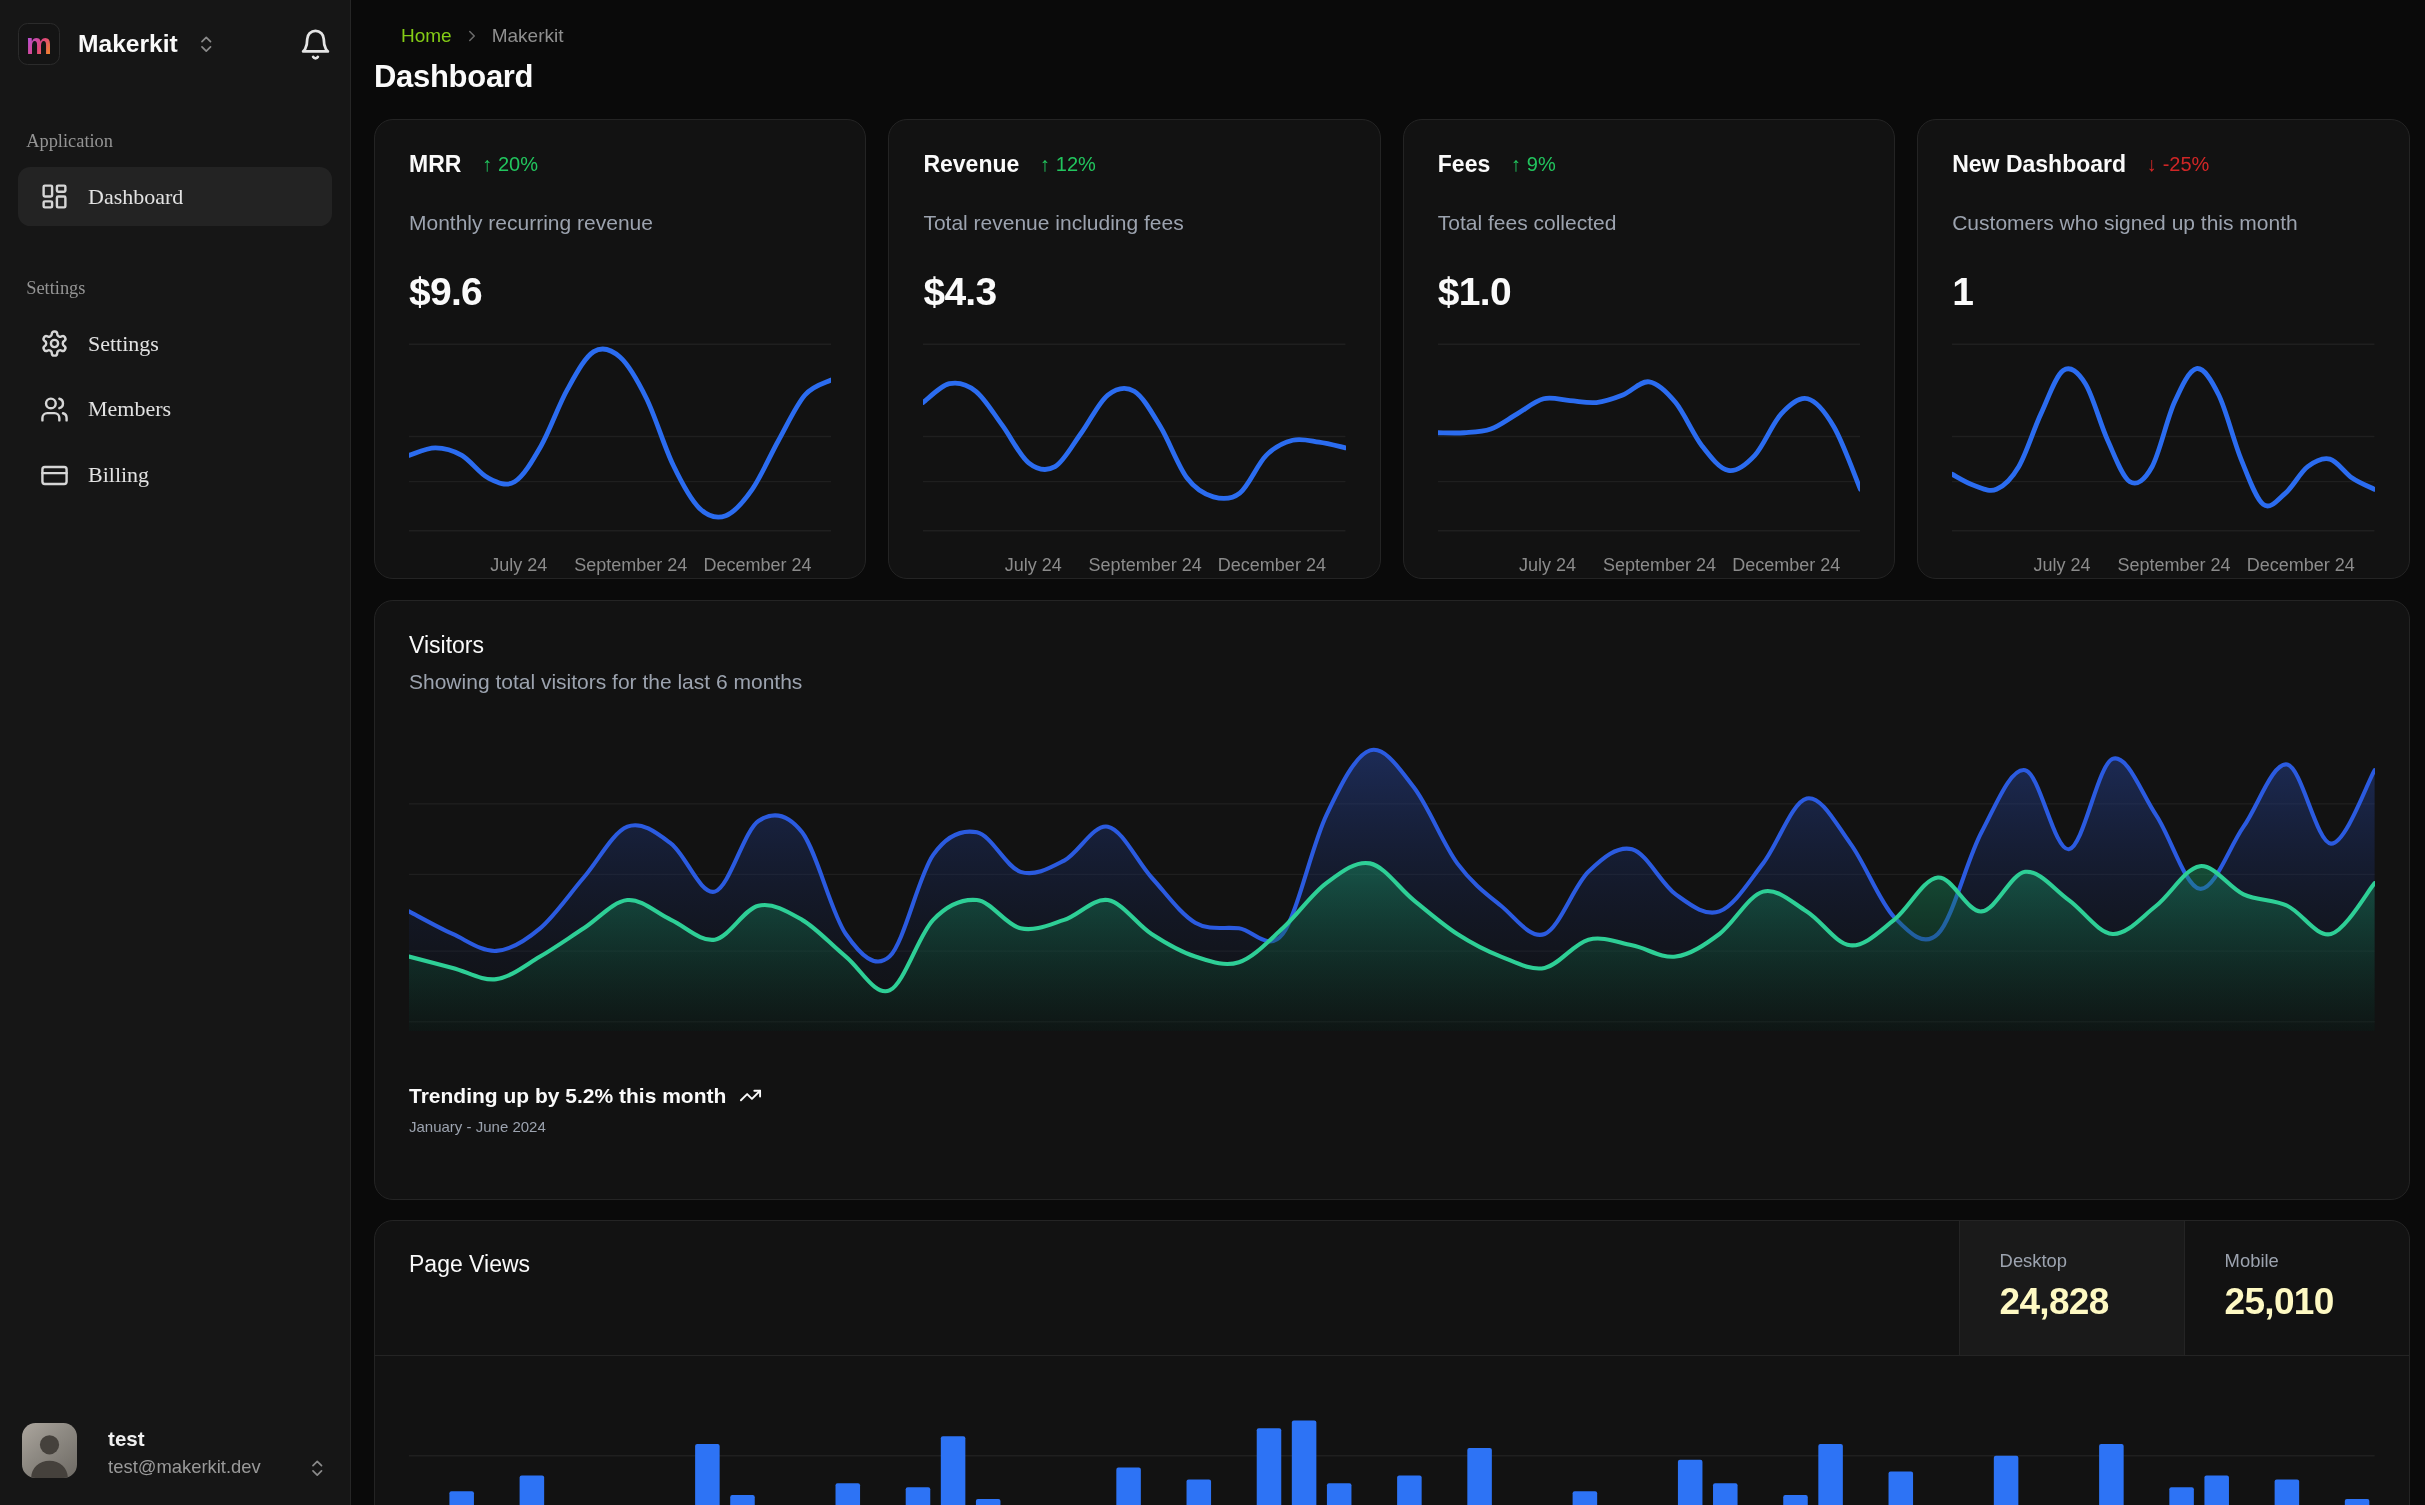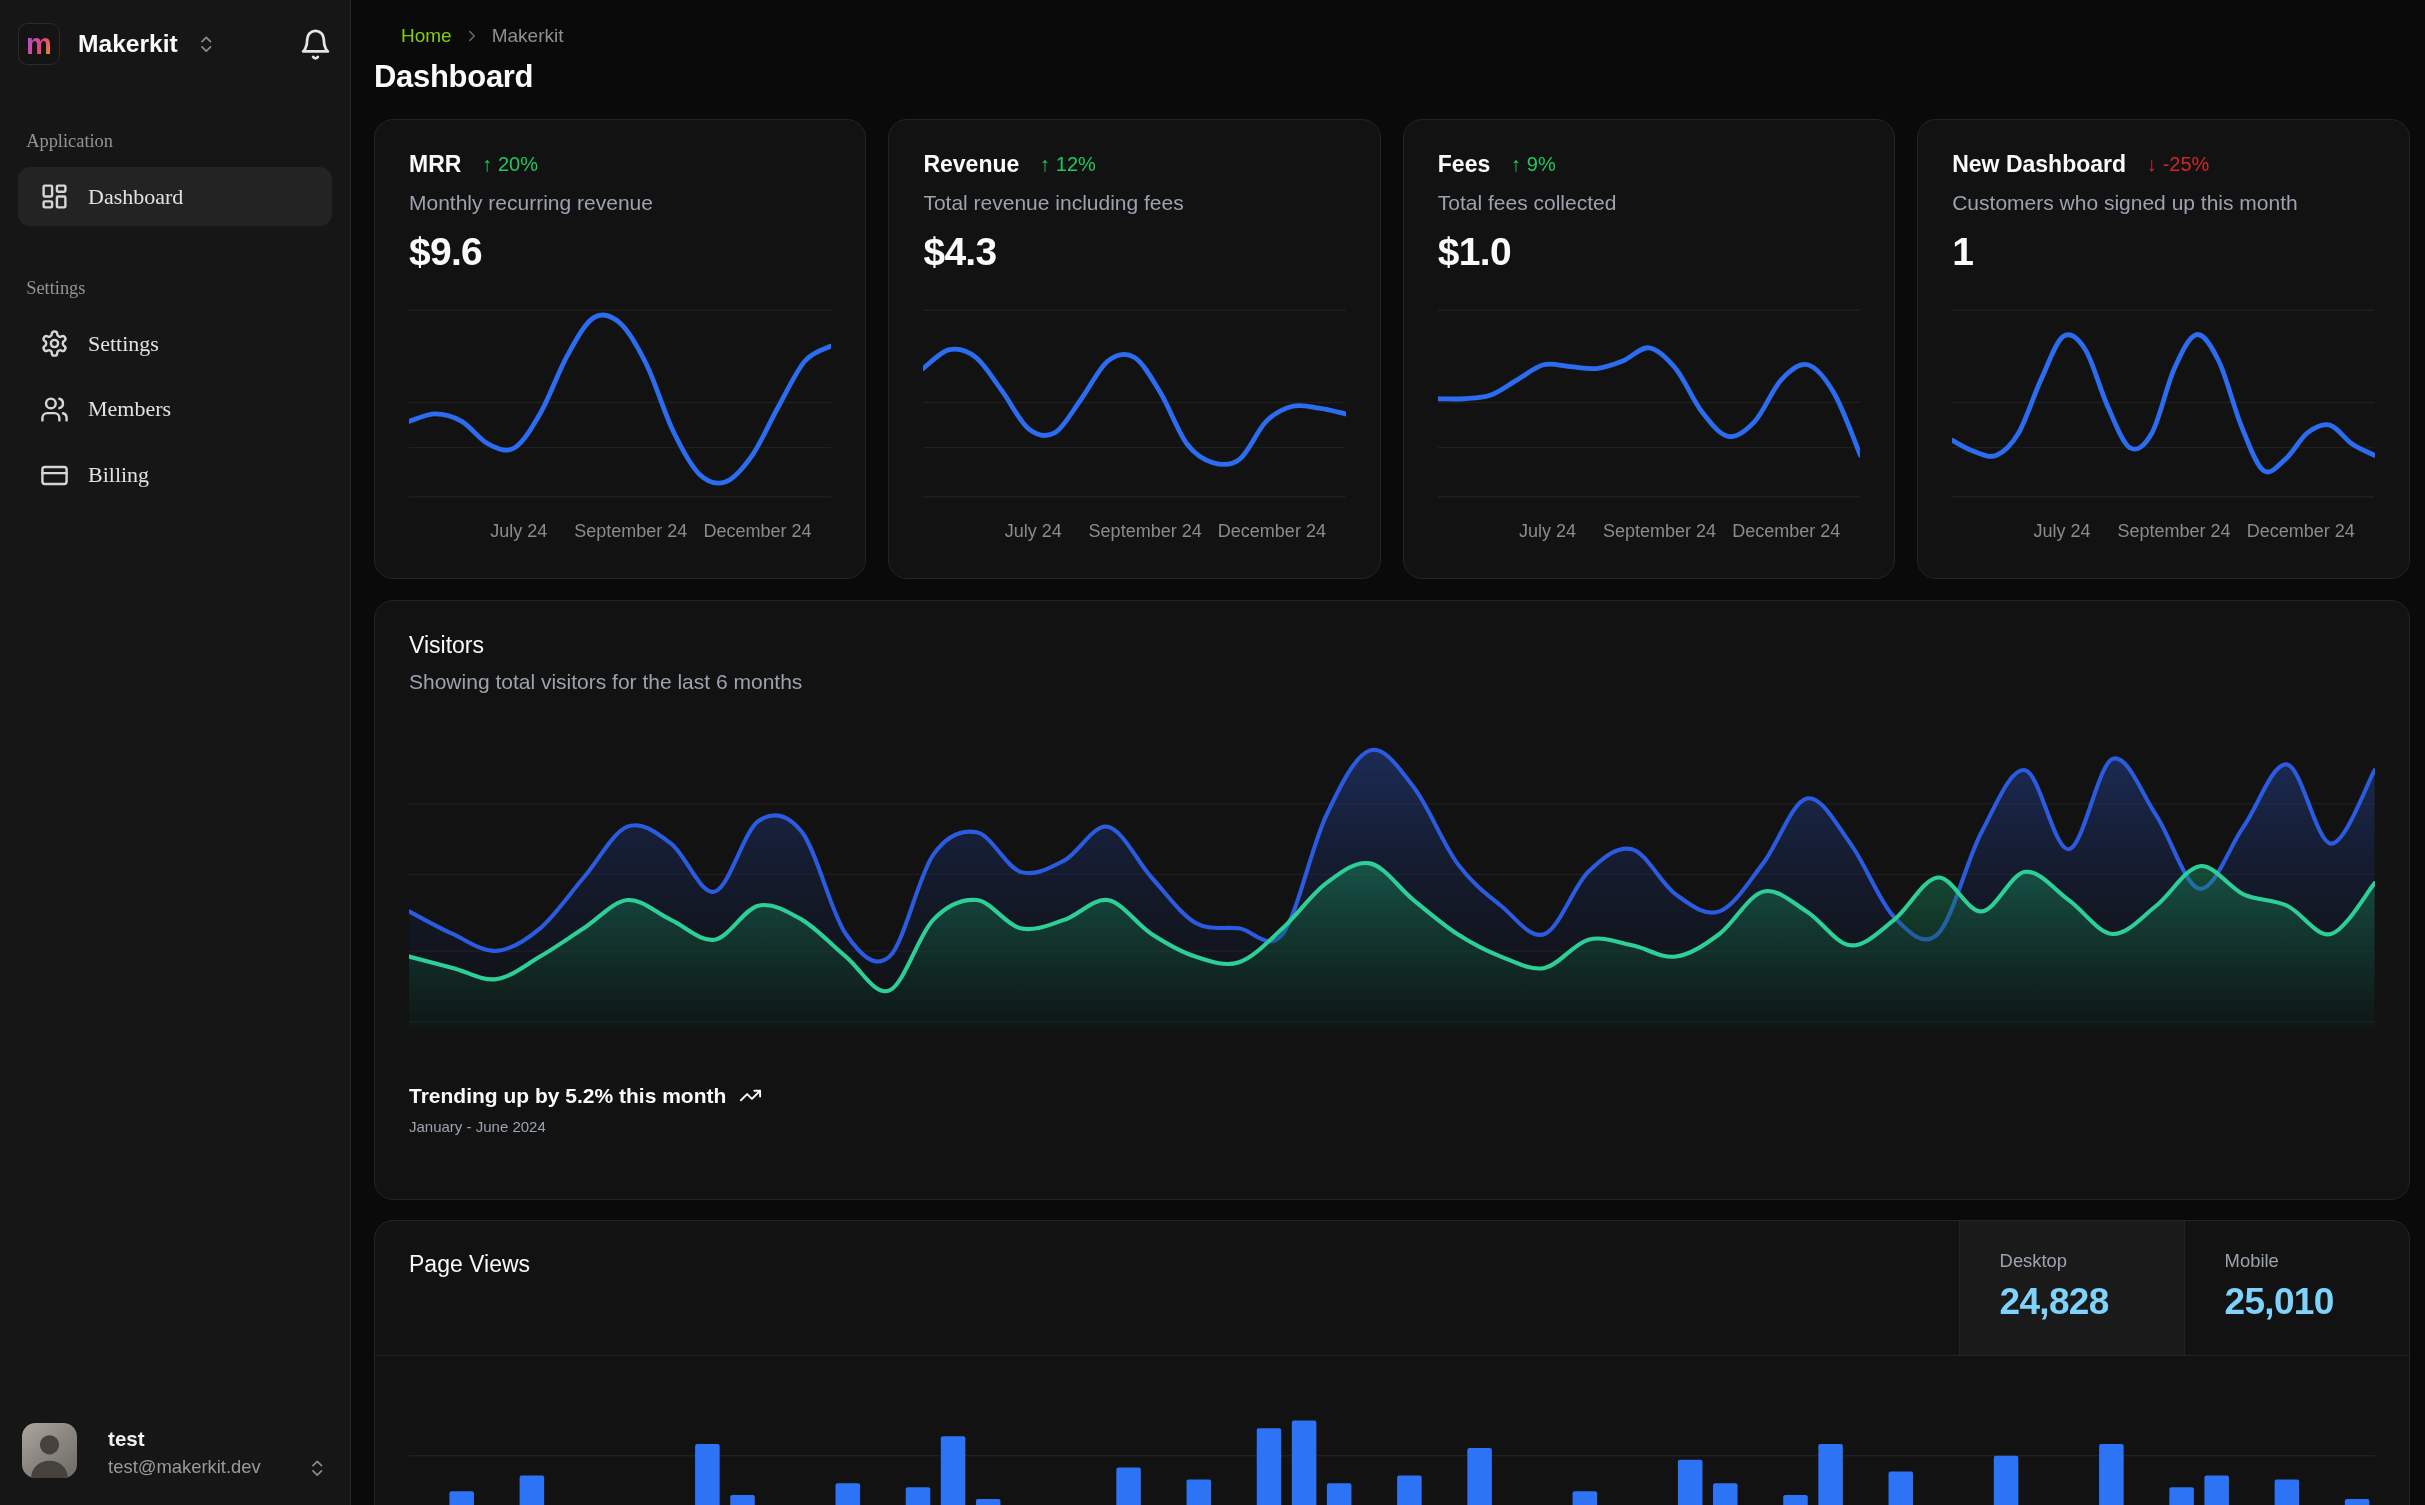--- a/index.html
+++ b/index.html
@@ -50,21 +50,21 @@
   .main{flex:1;min-width:0;padding:24.6px 16.4px 0 23px;box-sizing:border-box;}
   .breadcrumb{display:flex;align-items:center;gap:11px;font-size:19px;}
   .crumb-home{color:#84cc16;cursor:pointer;margin-left:27px;}
   .crumb-sep{width:18px;height:18px;color:#6b6b6b;}
   .crumb-current{color:#8f8f8f;}
   .page-title{margin-top:12.3px;font-size:31px;font-weight:700;color:#fafafa;letter-spacing:-0.3px;}
 
   .card{background:#121212;border:0.7px solid #242424;border-radius:19px;box-sizing:border-box;}
 
   .stats-row{margin-top:24.6px;display:grid;grid-template-columns:repeat(4,1fr);gap:22px;}
-  .stat-card{height:460px;padding:31px 34px 29px 34px;display:flex;flex-direction:column;}
+  .stat-card{height:460px;padding:31px 34px 29px 34px;display:flex;flex-direction:column;gap:20px;}
   .stat-head{display:flex;align-items:center;gap:20.5px;}
   .stat-title{font-size:23px;font-weight:600;color:#fafafa;}
   .badge{font-size:20px;font-weight:500;display:flex;align-items:center;gap:6.1px;}
   .badge.up{color:#22c55e;}
   .badge.down{color:#d02626;}
   .stat-desc{margin-top:12.3px;font-size:21px;color:#9ca3af;}
   .stat-value{margin-top:15px;font-size:39px;font-weight:700;color:#fafafa;letter-spacing:-0.7px;}
   .spark{margin-top:auto;}
   .spark svg{width:100%;height:205px;}
   .spark-labels{position:relative;height:35px;margin-top:9.6px;font-size:18px;color:#8b8b8b;}
@@ -79,21 +79,21 @@
   .trend-row{margin-top:53px;display:flex;align-items:center;gap:12.3px;font-size:21px;font-weight:600;color:#fafafa;}
   .trend-row .icon{width:23px;height:23px;color:#fafafa;}
   .trend-period{margin-top:9.6px;font-size:15px;color:#9ca3af;}
 
   .pv-card{margin-top:20.5px;height:573px;padding:0;overflow:hidden;display:flex;flex-direction:column;}
   .pv-head{display:flex;align-items:stretch;border-bottom:0.7px solid #242424;min-height:134px;}
   .pv-head-left{flex:1;padding:30px 34px;}
   .pv-stat{width:225px;flex:none;border-left:0.7px solid #242424;padding:29px 0 0 40px;box-sizing:border-box;cursor:pointer;}
   .pv-stat.active{background:#1a1a1a;}
   .pv-stat-label{font-size:18.4px;color:#9ca3af;}
-  .pv-stat-value{margin-top:8.2px;font-size:37px;font-weight:700;color:#7dd3fc;letter-spacing:-0.7px;}
+  .pv-stat-value{margin-top:8.2px;font-size:37px;font-weight:700;color:#fef9c3;letter-spacing:-0.7px;}
   .pv-chart{margin:33px 34px 0 34px;}
   .pv-chart svg{width:100%;height:393px;}
 </style>
 </head>
 <body>
 
 <aside class="sidebar">
   <div class="ws-row">
     <div class="ws-selector">
       <div class="logo">

